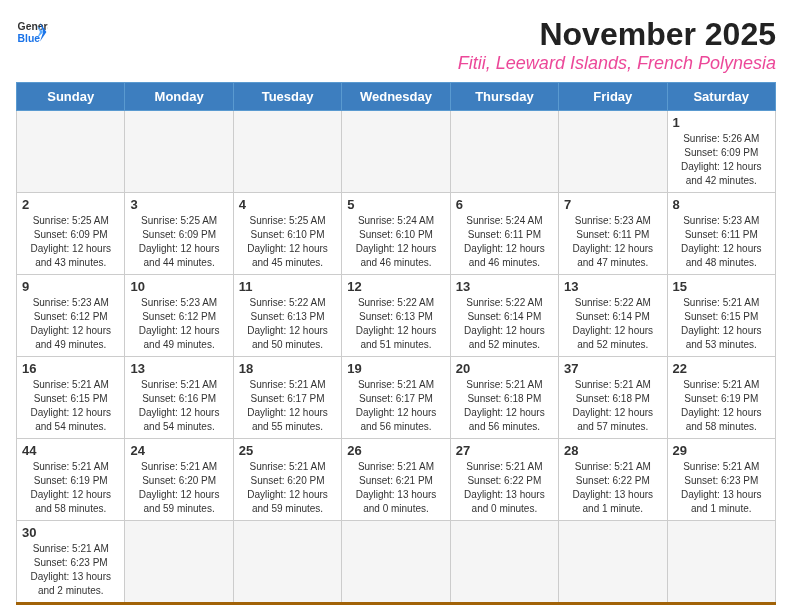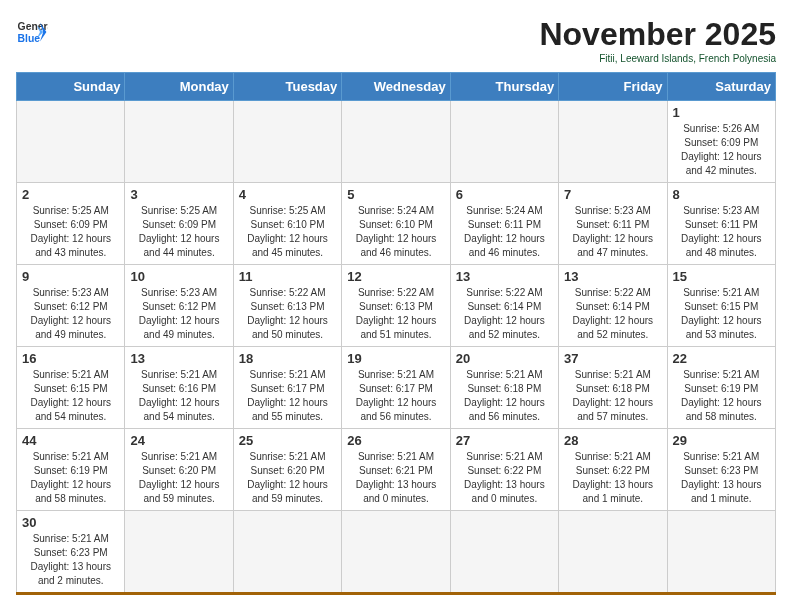--- a/index.html
+++ b/index.html
@@ -28,35 +28,36 @@
     .title-area {
       text-align: right;
       margin-left: 16px;
     }
     .month-title {
       font-size: 32px;
       font-weight: bold;
       color: #222;
     }
     .subtitle {
-      font-size: 10px;
-      color: #14532d;
+      font-size: 18px;
+      color: #ec4899;
+      font-style: italic;
     }
     .calendar {
       width: 100%;
       border-collapse: collapse;
       border: 1px solid #ccc;
     }
     .calendar th {
       background: #3d7ebf;
       color: #fff;
       font-size: 13px;
       font-weight: bold;
       padding: 6px 4px;
-      text-align: right;
+      text-align: center;
       border: 1px solid #5a9ad0;
     }
     .calendar td {
       vertical-align: top;
       border: 1px solid #ccc;
       padding: 4px 5px;
       font-size: 10.5px;
       color: #333;
       width: calc(100% / 7);
       min-height: 70px;

